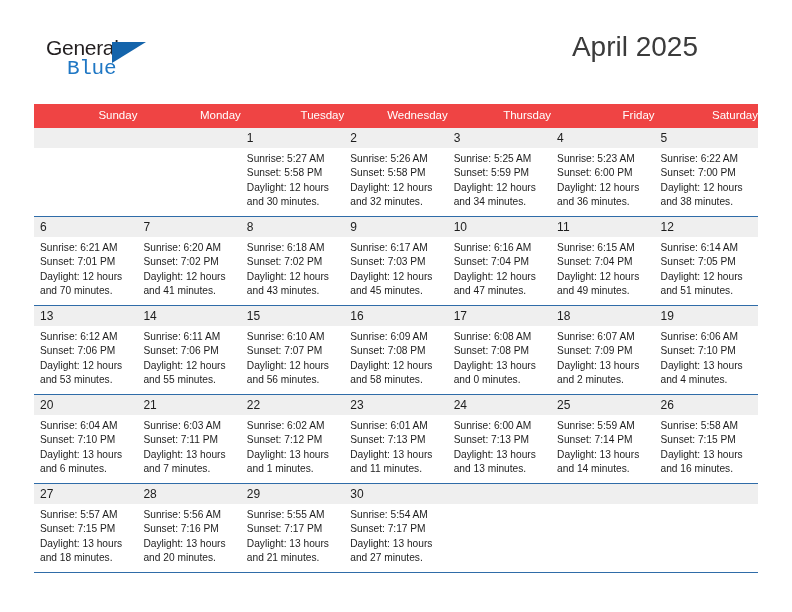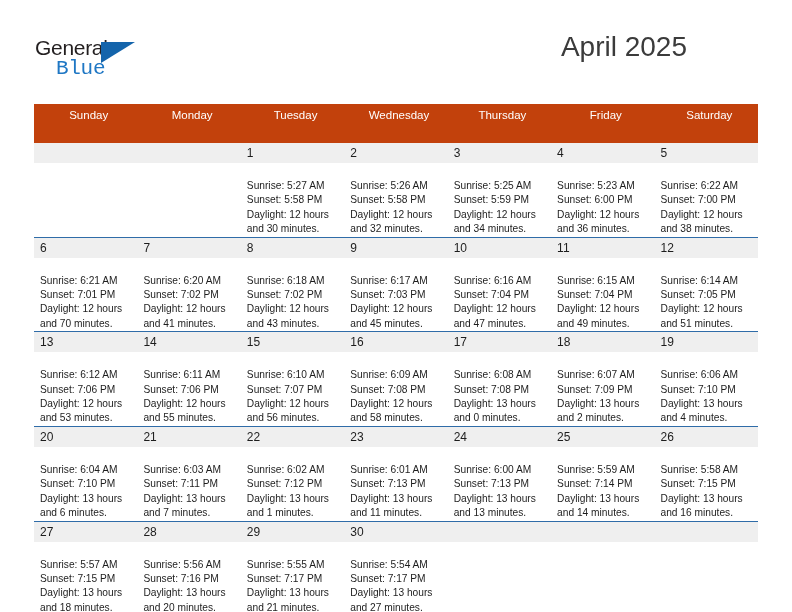--- a/index.html
+++ b/index.html
@@ -17,21 +17,21 @@
   .page {
     position: relative;
     width: 792px;
     height: 612px;
     box-sizing: border-box;
   }
 
   
   .top {
     position: absolute;
-    left: 1px;
+    left: 12px;
     top: 0;
     width: 720px;
     height: 100px;
   }
   .logo {
     position: absolute;
     left: 34px;
     top: 36px;
     width: 120px;
     height: 46px;
@@ -89,26 +89,26 @@
   
   .cal {
     position: absolute;
     left: 34px;
     top: 104px;
     width: 724px;
     border-collapse: collapse;
     table-layout: fixed;
   }
   .cal th {
-    background: #c2410c;
+    background: #ef4444;
     color: #ffffff;
     font-size: 11.5px;
     font-weight: normal;
-    text-align: center;
-    padding: 5px 0 22px 6px;
+    text-align: right;
+    padding: 5px 0 7px 6px;
     height: 12px;
     border: none;
   }
   .weekrow {
     border-bottom: 1px solid #2f6ca8;
   }
   .cal td {
     vertical-align: top;
     padding: 0;
     border: none;
@@ -120,21 +120,21 @@
     font-size: 12px;
     color: #1d1d1d;
     padding: 3px 0 3px 6px;
     height: 14px;
     line-height: 14px;
   }
   .daynum.empty {
     color: transparent;
   }
   .info {
-    padding: 16px 5px 0 6px;
+    padding: 4px 5px 0 6px;
     font-size: 10.2px;
     line-height: 14.4px;
     color: #1d1d1d;
   }
   .info div {
     white-space: nowrap;
   }
 </style>
 </head>
 <body>

